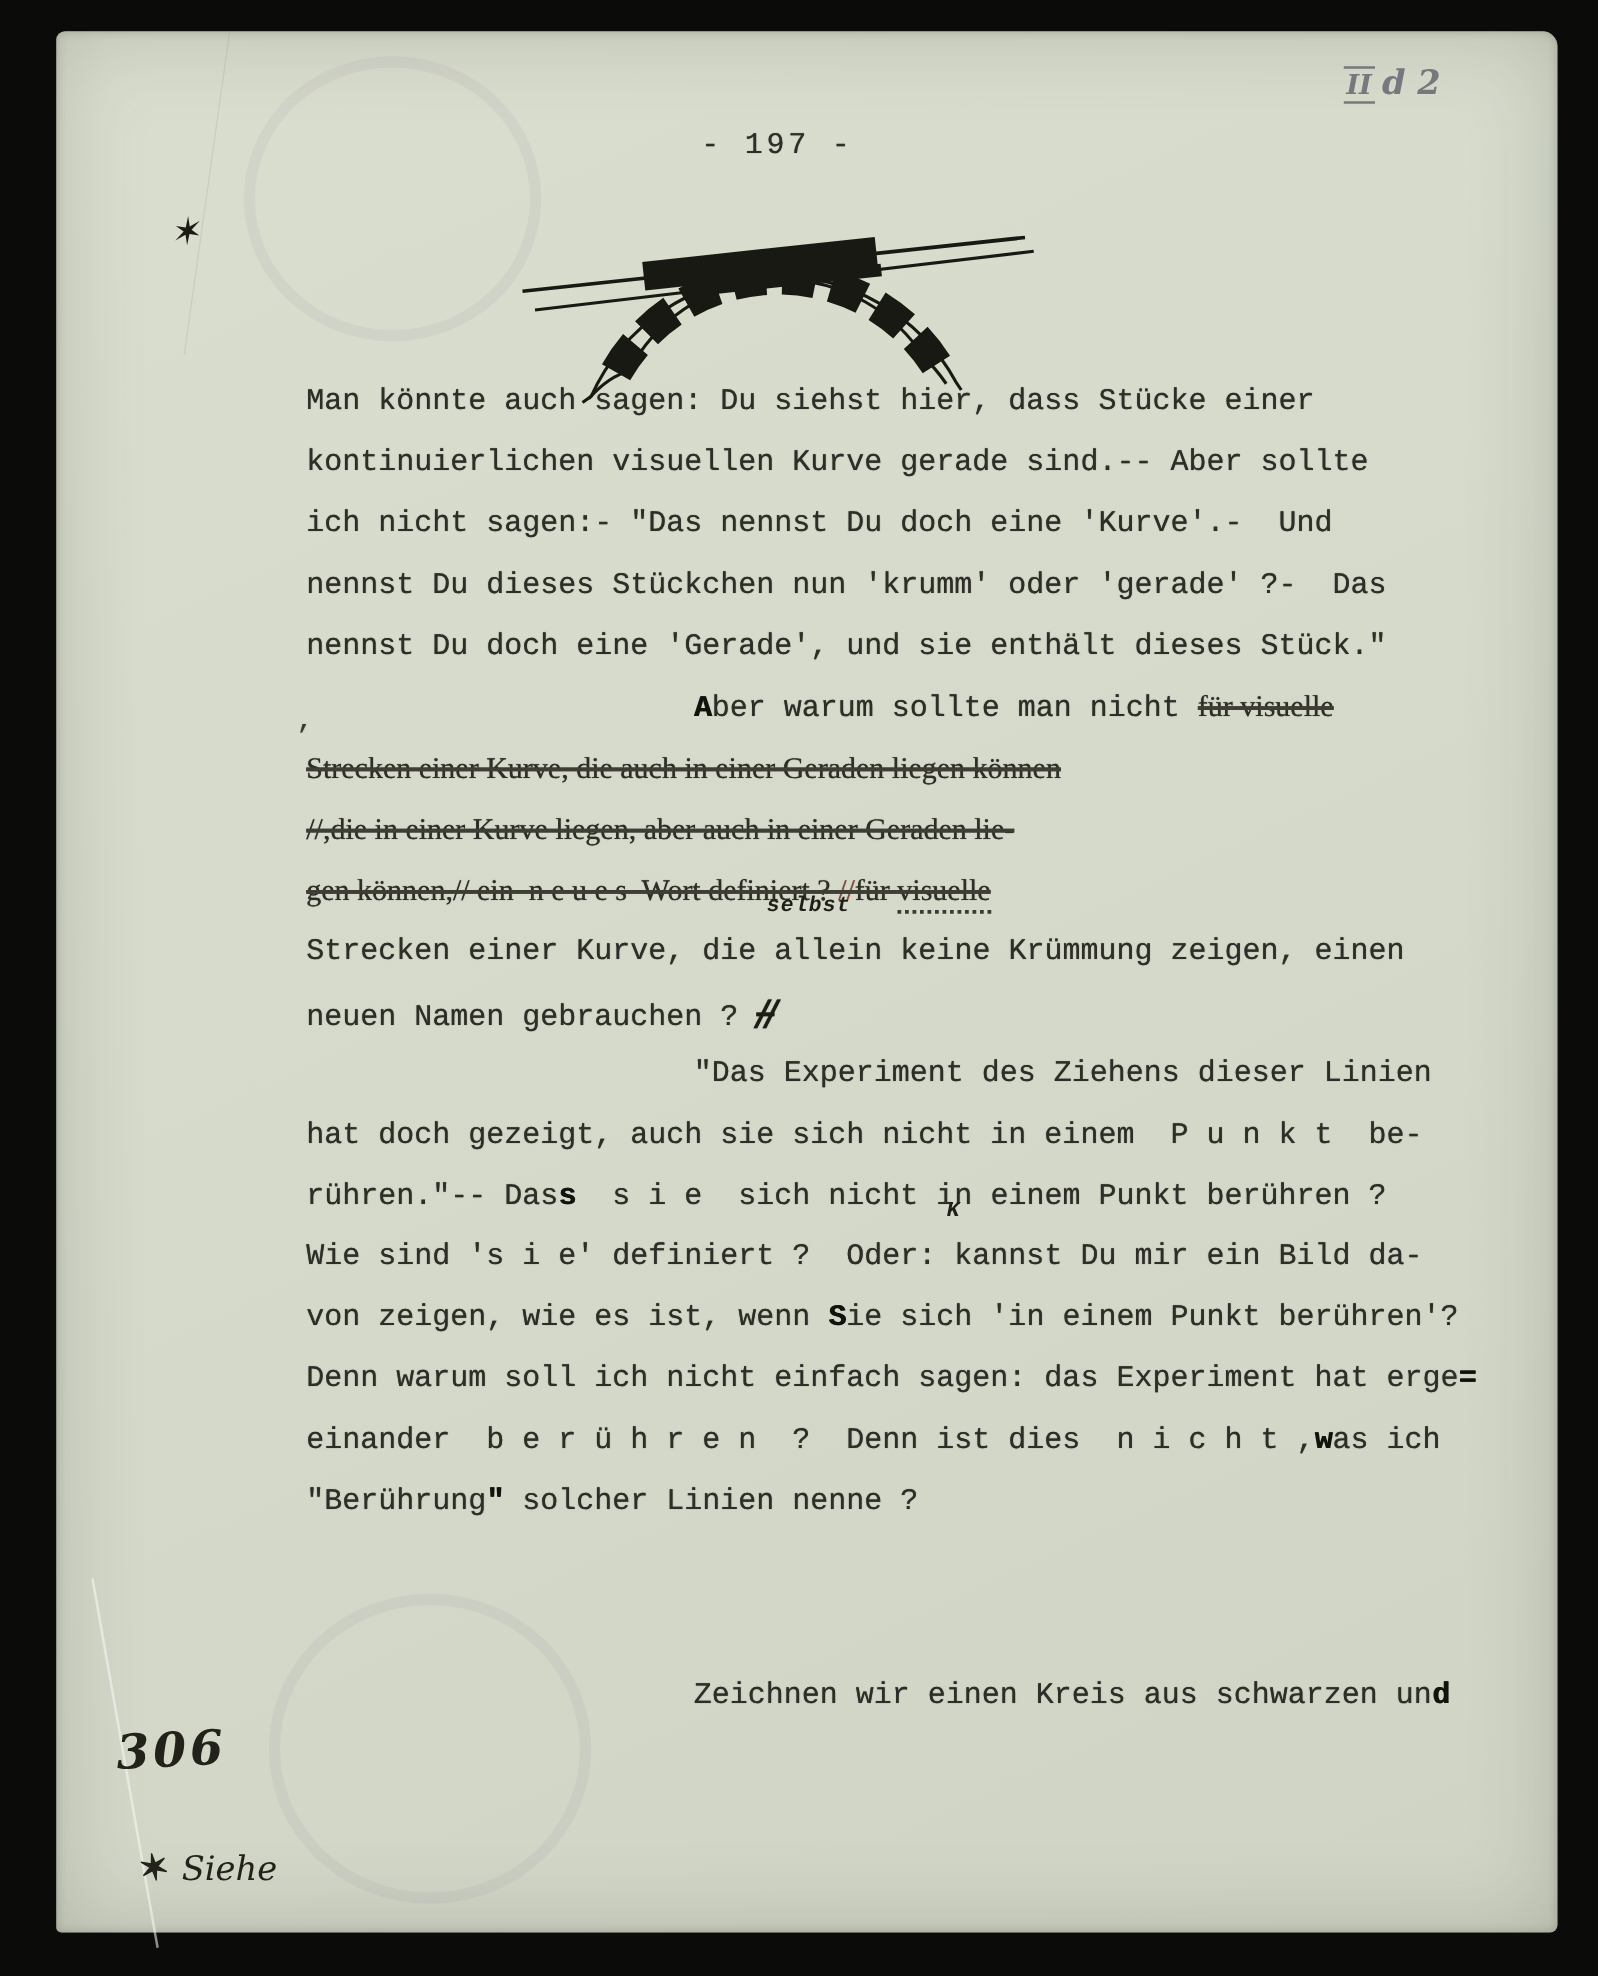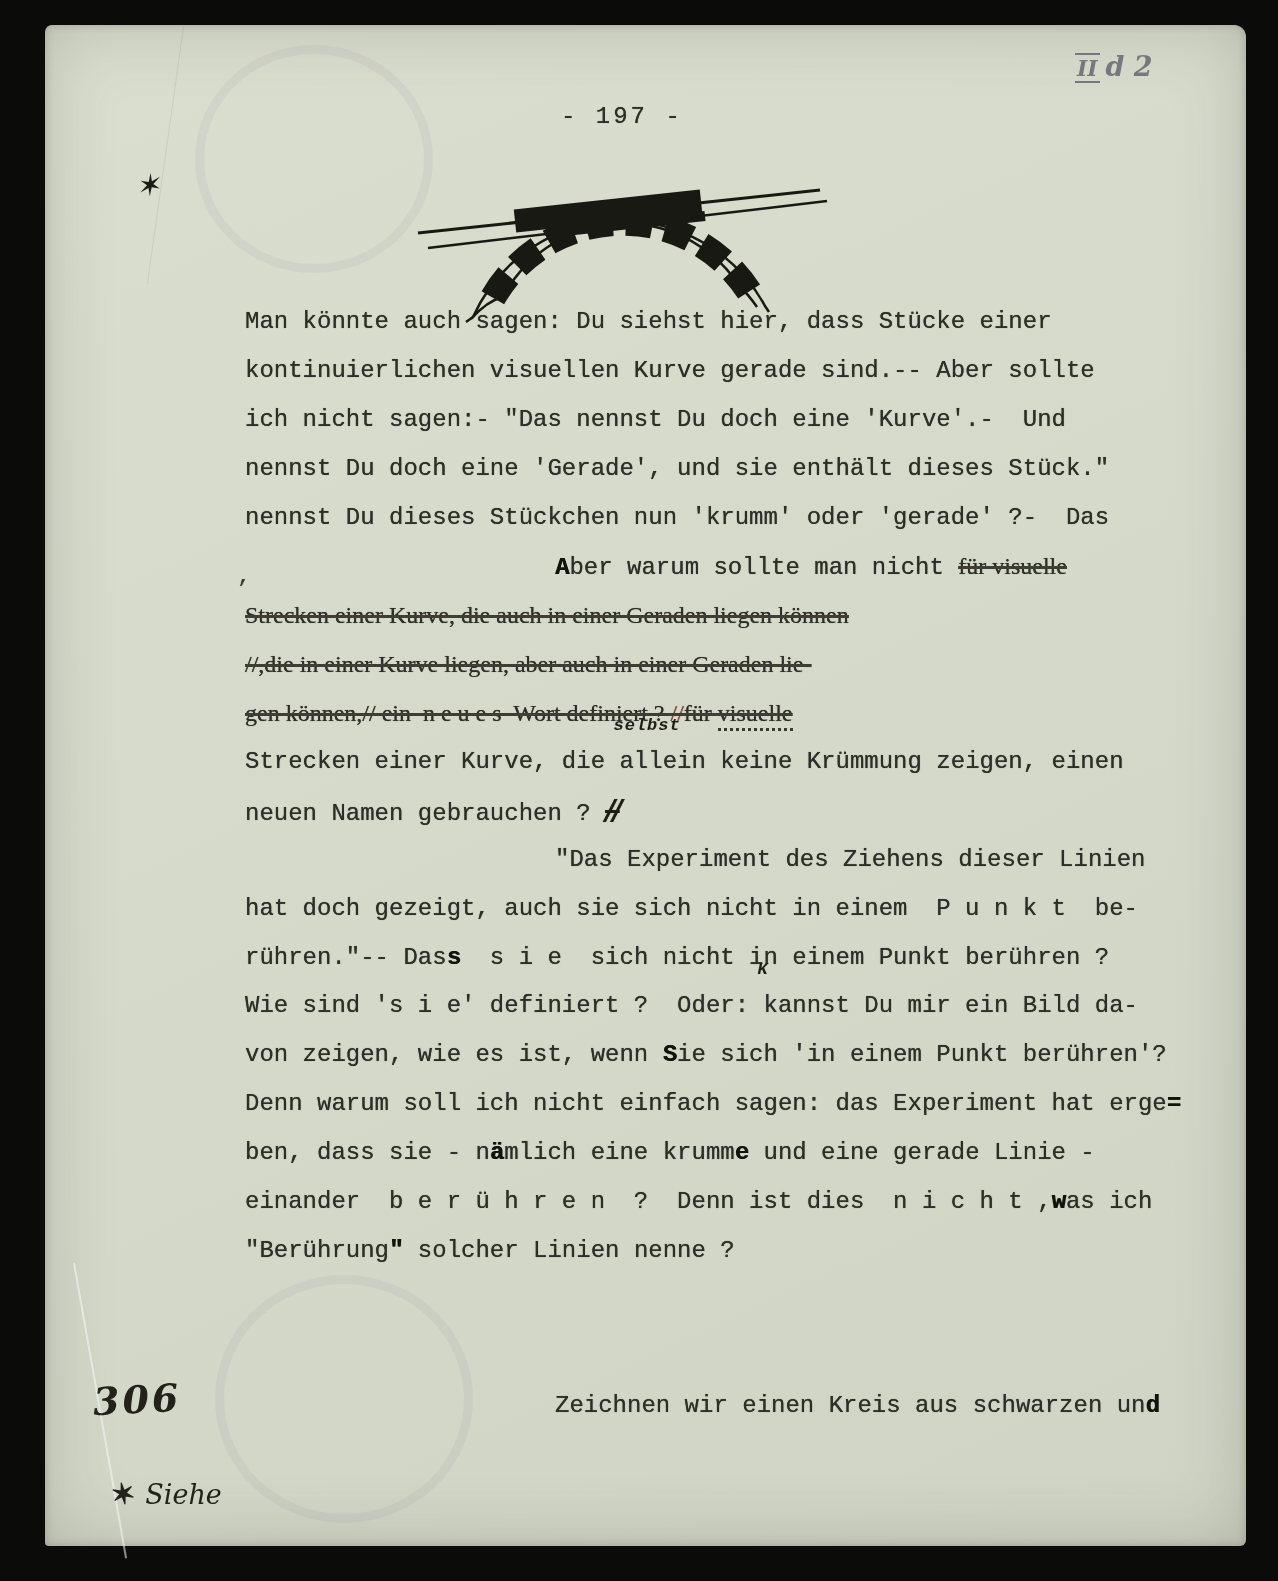--- a/index.html
+++ b/index.html
@@ -80,35 +80,34 @@
         <line x1="520" y1="206" x2="660" y2="191" stroke-width="10"></line>
       </g>
     </svg>
 
     <div class="tiny-mark tw">’</div>
 
     <div class="text-block tw">
         <div class="ts-line"><span>Man könnte auch sagen: Du siehst hier, dass Stücke einer</span></div>
         <div class="ts-line"><span>kontinuierlichen visuellen Kurve gerade sind.-- Aber sollte</span></div>
         <div class="ts-line"><span>ich nicht sagen:- "Das nennst Du doch eine 'Kurve'.-  Und</span></div>
+        <div class="ts-line"><span>nennst Du dieses Stückchen nun 'krumm' oder 'gerade' ?-  Das</span></div>
         <div class="ts-line"><span>nennst Du doch eine 'Gerade', und sie enthält dieses Stück."</span></div>
-        <div class="ts-line"><span>nennst Du dieses Stückchen nun 'krumm' oder 'gerade' ?-  Das</span></div>
         <div class="ts-line indent"><span class="ow">A</span><span>ber warum sollte man nicht </span><span class="strike">für visuelle</span></div>
         <div class="ts-line"><span class="strike">Strecken einer Kurve, die auch in einer Geraden liegen können</span></div>
         <div class="ts-line"><span class="strike">//,die in einer Kurve liegen, aber auch in einer Geraden lie-</span></div>
         <div class="ts-line"><span class="strike">gen können,// ein  n e u e s  Wort definiert ? </span><span class="strike red">//</span><span class="strike">für </span><span class="strike dotted">visuelle</span></div>
         <div class="ts-line"><span>Strecken einer Kurve, die </span><span class="ann-host">allein<i class="ann">selbst</i></span><span> keine Krümmung zeigen, einen</span></div>
         <div class="ts-line"><span>neuen Namen gebrauchen ? </span><span class="hand-slash">//</span></div>
         <div class="ts-line indent"><span>"Das Experiment des Ziehens dieser Linien</span></div>
         <div class="ts-line"><span>hat doch gezeigt, auch sie sich nicht in einem  P u n k t  be-</span></div>
         <div class="ts-line"><span>rühren."-- Das</span><span class="ow">s</span><span>  s i e  sich nicht in einem Punkt berühren ?</span></div>
         <div class="ts-line"><span>Wie sind 's i e' definiert ?  Oder: </span><span class="ann-host">k<i class="ann">K</i></span><span>annst Du mir ein Bild da-</span></div>
         <div class="ts-line"><span>von zeigen, wie es ist, wenn </span><span class="ow">S</span><span>ie sich 'in einem Punkt berühren'?</span></div>
         <div class="ts-line"><span>Denn warum soll ich nicht einfach sagen: das Experiment hat erge</span><span class="ow">=</span></div>
-        <div class="ts-line"><span>ben, dass sie - n</span><span class="ow">ä</span><span>mlich eine krumm</span><span class="ow">e</span><span> und eine gerade Linie -</span></div>
         <div class="ts-line"><span>einander  b e r ü h r e n  ?  Denn ist dies  n i c h t ,</span><span class="ow">w</span><span>as ich</span></div>
         <div class="ts-line"><span>"Berührung</span><span class="ow">"</span><span> solcher Linien nenne ?</span></div>
         <div class="ts-line indent gap"><span>Zeichnen wir einen Kreis aus schwarzen un</span><span class="ow">d</span></div>
       </div>
 
     <div class="num306 hand">306</div>
 
     <div class="footnote hand"><span class="fstar">✶</span><span>Siehe</span></div>
 
   </div>

